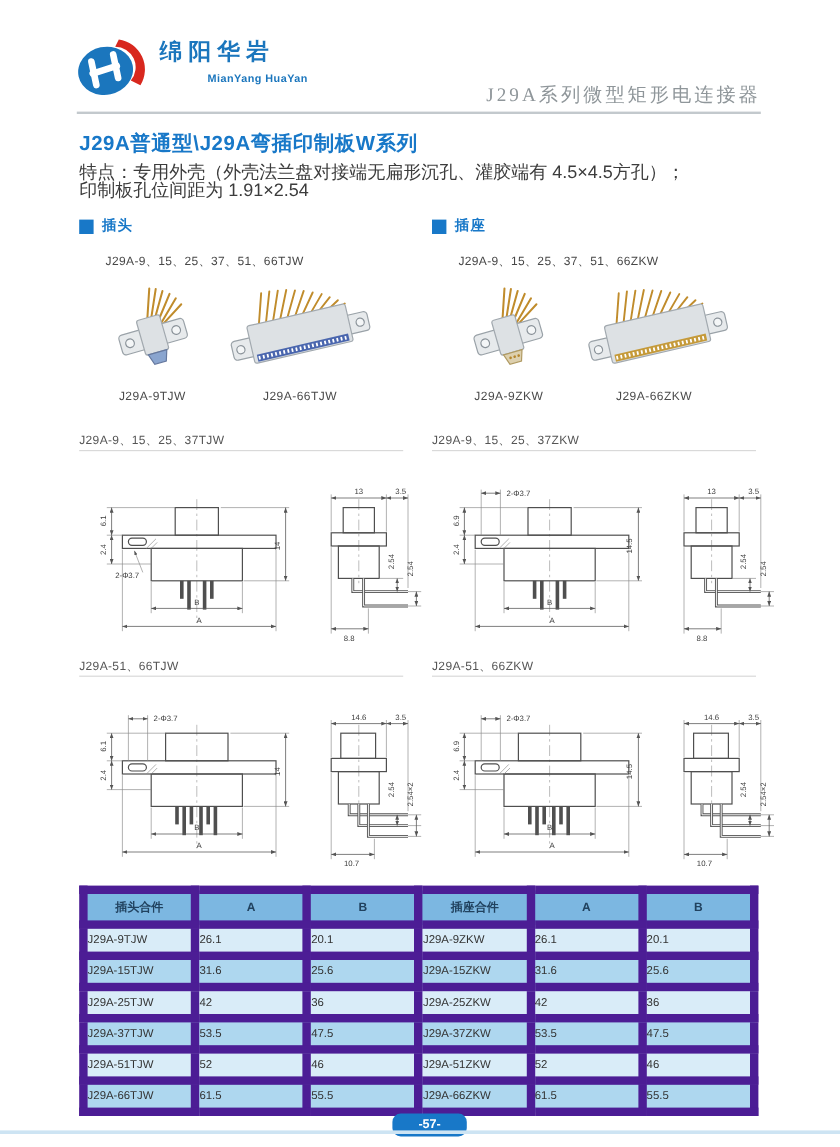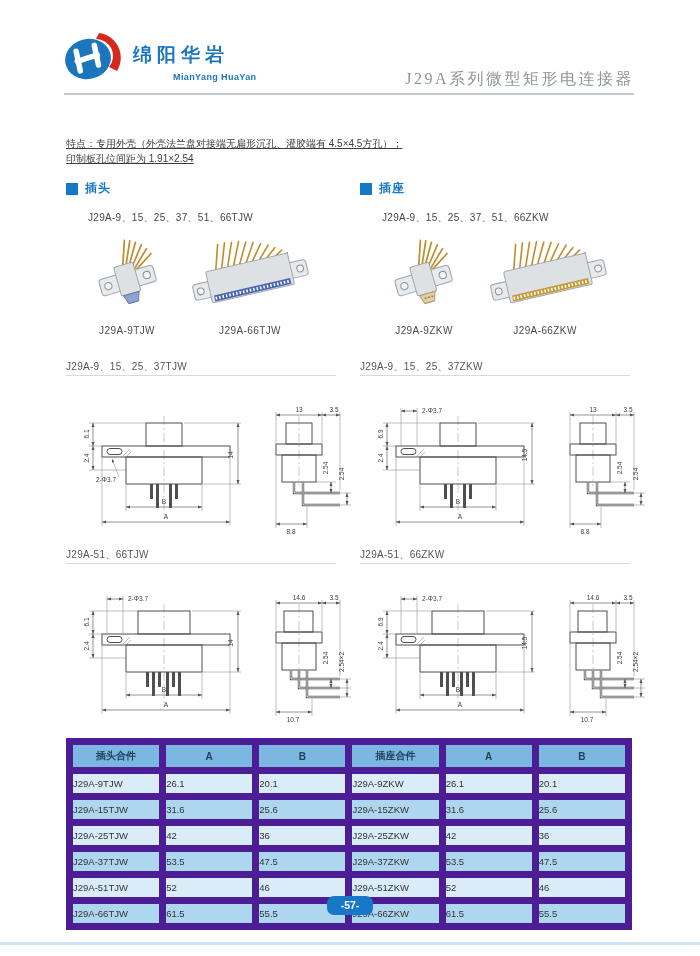--- a/index.html
+++ b/index.html
@@ -7,21 +7,21 @@
         font-family:"Liberation Sans",sans-serif;color:#333;}
   .abs{position:absolute;}
 
   
   .logo-cn{font-size:19px;font-weight:bold;color:#1b76bd;letter-spacing:5px;}
   .logo-en{font-size:9px;font-weight:bold;color:#1b76bd;letter-spacing:.4px;margin-top:4px;padding-left:40px;}
   .doc-title{font-family:"Liberation Serif",serif;font-size:16px;color:#8f969a;letter-spacing:2.5px;}
   .header-line{height:2px;background:#c3c9cd;}
 
   .main-title{font-size:17px;font-weight:bold;color:#1878c8;letter-spacing:.5px;}
-  .features{font-size:10px;color:#3c3c3c;line-height:15px;text-decoration:underline;}
+  .features{font-size:15px;color:#3c3c3c;line-height:15px;}
 
   .sec{display:flex;align-items:center;gap:7px;justify-content:space-between;}
   .sq{width:12px;height:12px;background:#1878c8;}
   .sec-label{font-size:12px;font-weight:bold;color:#1878c8;letter-spacing:1px;}
   .models{font-size:10px;color:#474747;letter-spacing:.3px;}
   .prod-label{font-size:10px;color:#4a4a4a;text-align:center;letter-spacing:.4px;}
 
   .dwg-title{font-size:10px;color:#555;letter-spacing:.3px;}
   .rule{height:1px;background:#d9d9d9;}
 
@@ -37,22 +37,22 @@
   .dwg text.ts{text-anchor:start;}
 
   
   table.dims{border-collapse:collapse;width:566px;font-size:9.5px;table-layout:fixed;}
   table.dims td,table.dims th{border:7px solid #4c1d95;padding:0;}
   table.dims th{background:#7cb7e1;color:#21425f;font-weight:bold;height:22px;font-size:10px;}
   table.dims td{height:19px;color:#333;}
   tr.r-light td{background:#d9ecf8;}
   tr.r-dark td{background:#aed7ef;}
 
-  .page-badge{width:46px;height:19px;background:#1878c8;border-radius:7px;color:#fff;
-              font-size:10.5px;font-weight:bold;text-align:center;line-height:19px;}
+  .page-badge{width:62px;height:19px;background:#1878c8;border-radius:7px;color:#fff;
+              font-size:10.5px;font-weight:bold;text-align:center;line-height:19px;margin-top:32px;}
   .bottom-strip{background:#cde4f3;}
 </style>
 </head>
 <body>
 
 <div class="page">
 
   <svg width="0" height="0" style="position:absolute">
     <defs>
       <marker id="ar" markerWidth="7" markerHeight="5" refX="6.5" refY="2.5" orient="auto-start-reverse">
@@ -64,28 +64,29 @@
   <div class="abs" style="left:64px;top:30px;display:flex;align-items:flex-start;">
     <svg width="60" height="54" viewBox="0 0 60 54">
       <ellipse cx="24" cy="29" rx="23" ry="20" fill="#1b76bd" transform="rotate(-12 24 29)"></ellipse>
       <g transform="rotate(-12 24 29)" stroke="#fff" stroke-width="5.5" stroke-linecap="round">
         <line x1="14" y1="19" x2="14" y2="39"></line>
         <line x1="33" y1="17" x2="33" y2="37"></line>
         <line x1="13" y1="29" x2="34" y2="27"></line>
       </g>
       <path d="M35,3 A25,25 0 0 1 53,41 L45,37 A17,17 0 0 0 32,9 Z" fill="#d8281e"></path>
     </svg>
-    <div style="margin-left:9px;margin-top:12px;">
+    <div style="margin-left:9px;margin-top:0;">
       <div class="logo-cn">绵阳华岩</div>
       <div class="logo-en">MianYang HuaYan</div>
     </div>
   </div>
   <div class="abs doc-title" style="right:66px;top:52px;margin-top:17px;">J29A系列微型矩形电连接器</div>
   <div class="abs header-line" style="left:64px;right:66px;top:93px;"></div>
 
+  <div class="abs main-title" style="left:66px;top:108px;">J29A普通型\J29A弯插印制板W系列</div>
   <div class="abs features" style="left:66px;top:136px;">特点：专用外壳（外壳法兰盘对接端无扁形沉孔、灌胶端有 4.5×4.5方孔）；</div>
   <div class="abs features" style="left:66px;top:151px;">印制板孔位间距为 1.91×2.54</div>
 
   <div class="abs sec" style="left:66px;top:180px;">
     <span class="sq"></span>
     <span class="sec-label">插头</span>
   </div>
   <div class="abs sec" style="left:360px;top:180px;">
     <span class="sq"></span>
     <span class="sec-label">插座</span>

